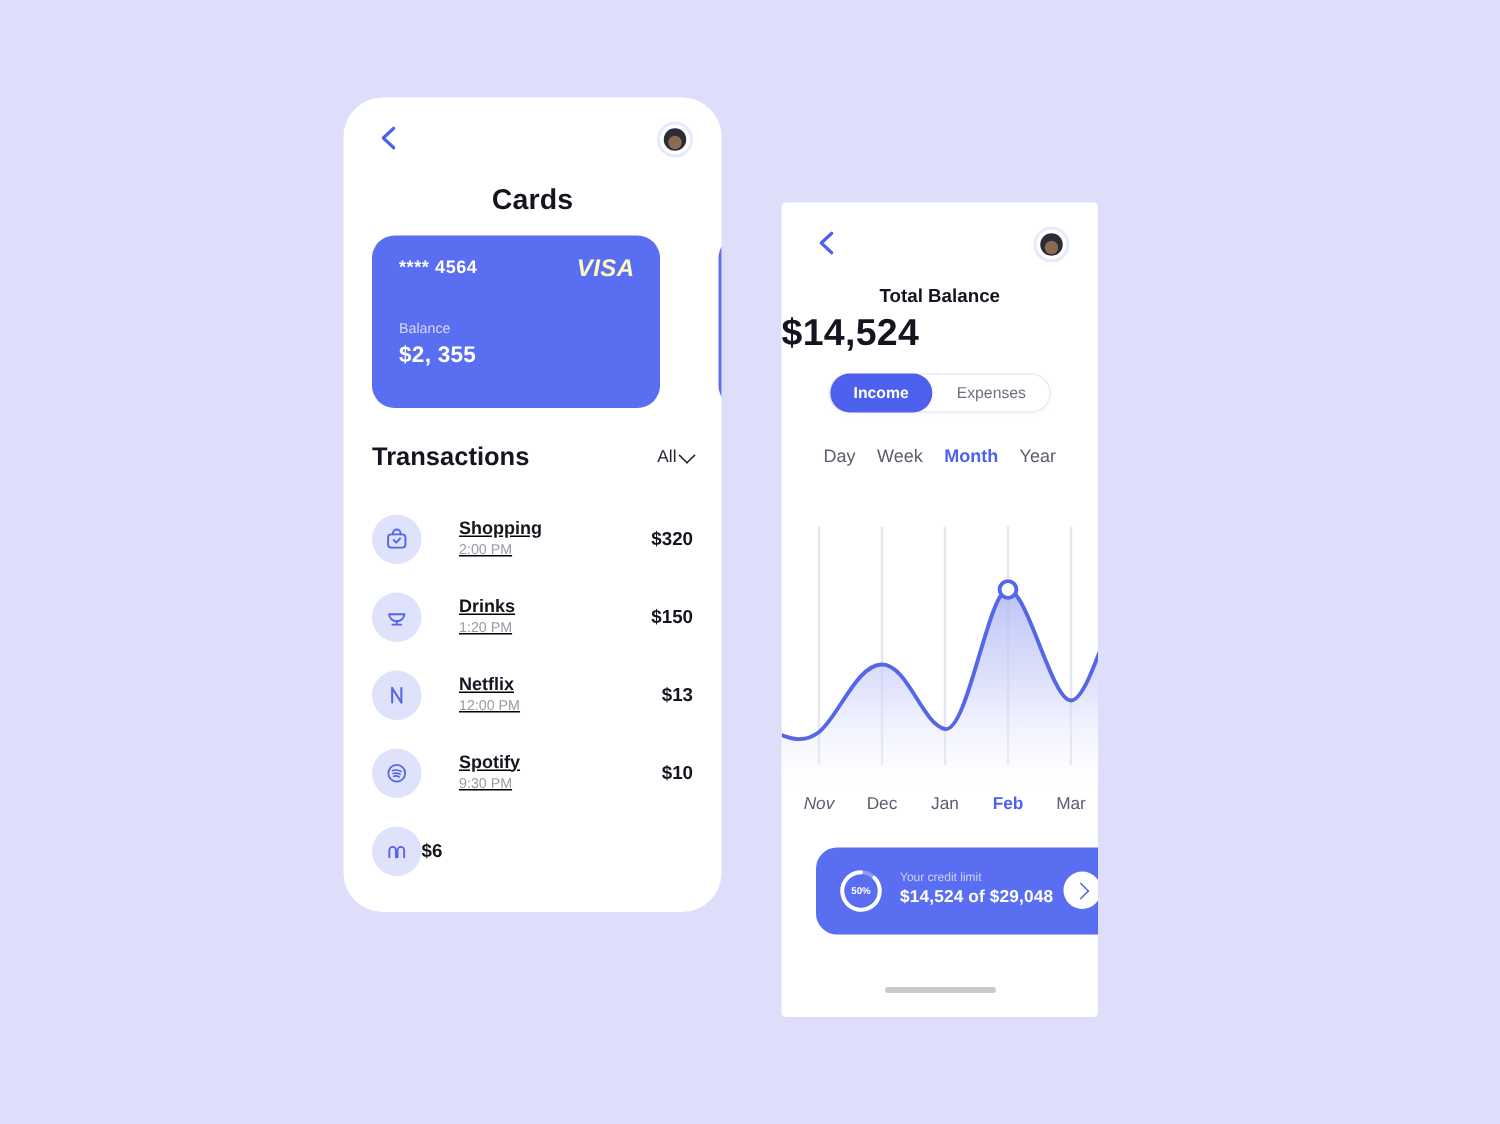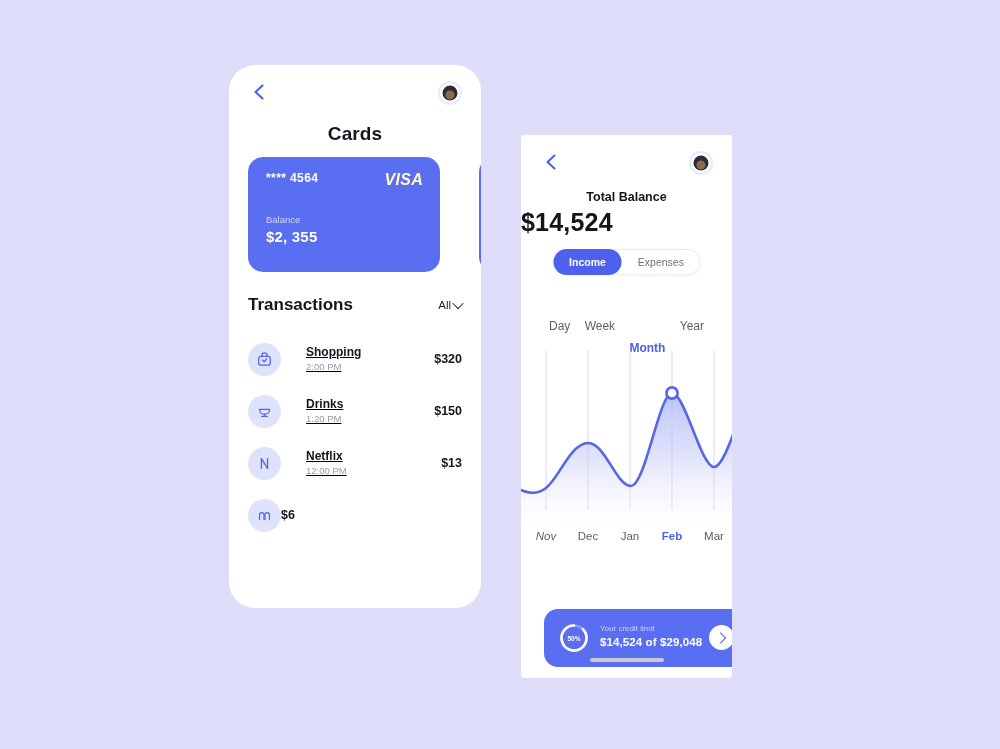--- a/index.html
+++ b/index.html
@@ -300,21 +300,20 @@
     align-items: center;
   }
   .period {
     font-size: 12px;
     color: #5d5d6d;
     cursor: pointer;
   }
   .period.active {
     color: #4d61ee;
     font-weight: bold;
-    margin-top: 44px;
   }
 
   
   .chart-wrap {
     position: absolute;
     left: 0;
     top: 212px;
     width: 249px;
     height: 180px;
     overflow: hidden;
@@ -343,21 +342,20 @@
 
   
   .limit-card {
     position: absolute;
     left: 23px;
     top: 430px;
     width: 203px;
     height: 58px;
     border-radius: 14px;
     background: #5a6ef2;
-    margin-top: 44px;
   }
   .limit-ring {
     position: absolute;
     left: 14px;
     top: 13px;
     width: 32px;
     height: 32px;
   }
   .limit-ring .pct {
     position: absolute;
@@ -497,20 +495,35 @@
           <line x1="6.4" y1="4.4" x2="13.6" y2="15.6" stroke="#5566e8" stroke-width="1.6" stroke-linecap="round"></line>
         </svg>
       </div>
       <div class="tx-texts">
         <div class="tx-name">Netflix</div>
         <div class="tx-time">12:00 PM</div>
       </div>
       <div class="tx-amount">$13</div>
     </div>
 
+    <div class="tx-row">
+      <div class="tx-icon">
+        <svg width="17" height="17" viewBox="0 0 20 20">
+          <circle cx="10" cy="10" r="6.6" fill="none" stroke="#5566e8" stroke-width="1.4"></circle>
+          <path d="M6.6 7.9c2.4-.8 4.8-.5 6.8.7" fill="none" stroke="#5566e8" stroke-width="1.3" stroke-linecap="round"></path>
+          <path d="M7.1 10.2c2-.6 3.9-.4 5.5.6" fill="none" stroke="#5566e8" stroke-width="1.3" stroke-linecap="round"></path>
+          <path d="M7.6 12.4c1.5-.5 3-.3 4.3.5" fill="none" stroke="#5566e8" stroke-width="1.3" stroke-linecap="round"></path>
+        </svg>
+      </div>
+      <div class="tx-texts">
+        <div class="tx-name">Spotify</div>
+        <div class="tx-time">9:30 PM</div>
+      </div>
+      <div class="tx-amount">$10</div>
+    </div>
 
     <div class="tx-row">
       <div class="tx-icon">
         <svg width="17" height="17" viewBox="0 0 20 20">
           <path d="M4.2 14.8V9.2a2.6 2.6 0 0 1 5.2 0v5.6" fill="none" stroke="#5566e8" stroke-width="1.5" stroke-linecap="round"></path>
           <path d="M10.6 14.8V9.2a2.6 2.6 0 0 1 5.2 0v5.6" fill="none" stroke="#5566e8" stroke-width="1.5" stroke-linecap="round"></path>
         </svg>
       </div>
       <div class="tx-amount">$6</div>
     </div>

